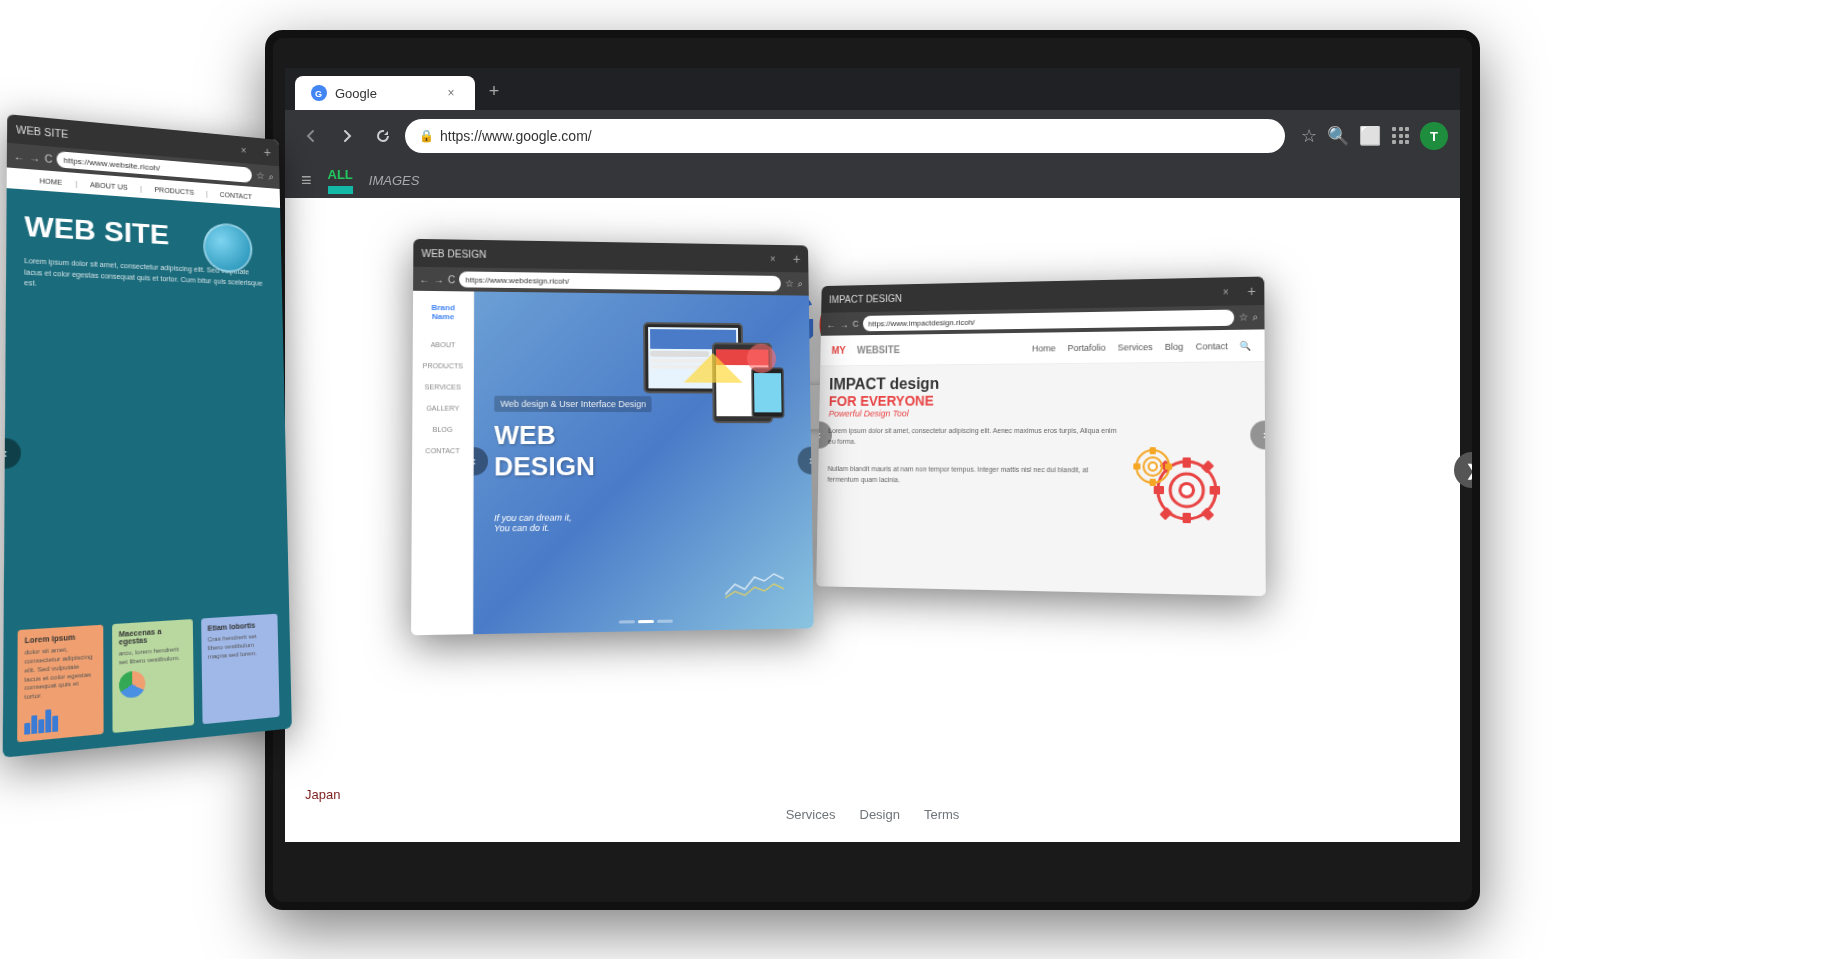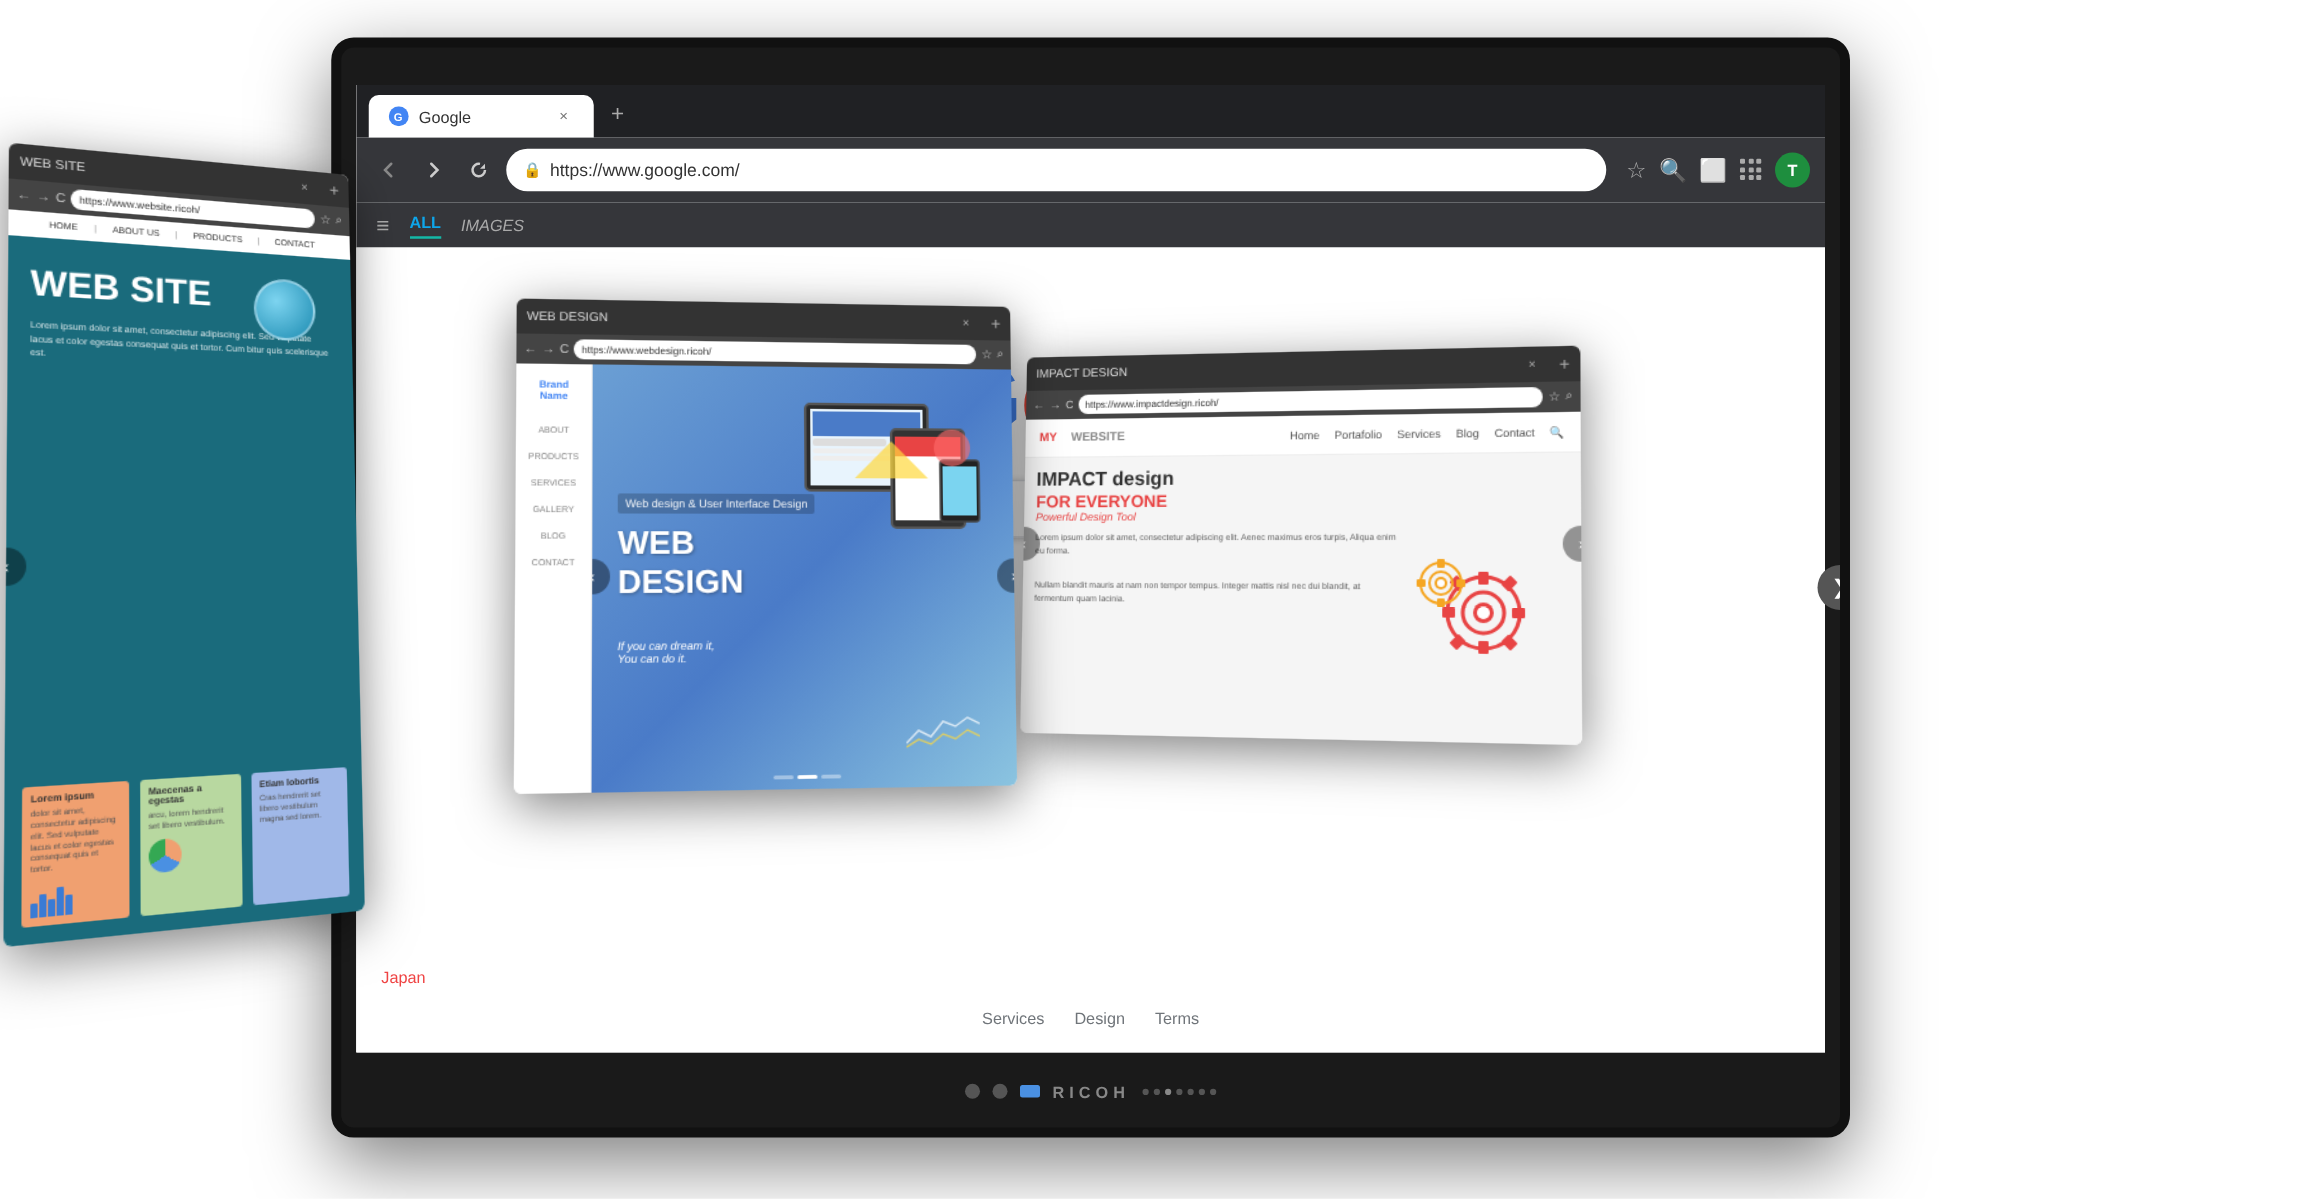--- a/index.html
+++ b/index.html
@@ -234,24 +234,24 @@
       background: #35363a;
       height: 36px;
       display: flex;
       align-items: center;
       padding: 0 16px;
       gap: 16px;
       flex-shrink: 0;
     }
 
     .search-tab-all {
-      color: #0ea5e9;
+      color: #22c55e;
       font-size: 13px;
       font-weight: bold;
-      border-bottom: 2px solid #14b8a6;
+      border-bottom: 8px solid #14b8a6;
       padding-bottom: 4px;
       cursor: pointer;
     }
 
     .search-tab-images {
       color: #aaa;
       font-size: 13px;
       cursor: pointer;
       font-style: italic;
     }
@@ -298,23 +298,23 @@
       right: 0;
       display: flex;
       justify-content: center;
       gap: 24px;
       color: #70757a;
       font-size: 13px;
     }
 
     .google-country {
       position: absolute;
-      bottom: 53px;
+      bottom: 40px;
       left: 20px;
-      color: #ef4444;
+      color: #7f1d1d;
       font-size: 13px;
     }
 
     
     .floating-browser {
       position: absolute;
       background: #fff;
       border-radius: 6px;
       overflow: hidden;
       box-shadow: 0 10px 40px rgba(0,0,0,0.5);
@@ -847,37 +847,20 @@
           <div class="google-footer">
             <span>Services</span>
             <span>Design</span>
             <span>Terms</span>
           </div>
         </div>
 
       </div>
     </div>
 
-    <div class="monitor-bottom">
-      <div class="monitor-bottom-icons">
-        <div class="bottom-icon-circle"></div>
-        <div class="bottom-icon-circle"></div>
-        <div class="bottom-icon-square"></div>
-        <span class="monitor-brand">RICOH</span>
-        <div class="indicator-dots">
-          <div class="ind-dot"></div>
-          <div class="ind-dot"></div>
-          <div class="ind-dot active"></div>
-          <div class="ind-dot"></div>
-          <div class="ind-dot"></div>
-          <div class="ind-dot"></div>
-          <div class="ind-dot"></div>
-        </div>
-      </div>
-    </div>
 
     <div class="monitor-edge-arrow">❯</div>
 
   </div>
 
   <div class="floating-browser browser-left">
 
     <div class="float-titlebar">
       <span class="float-title-text">WEB SITE</span>
       <span class="float-tab-close">×</span>

